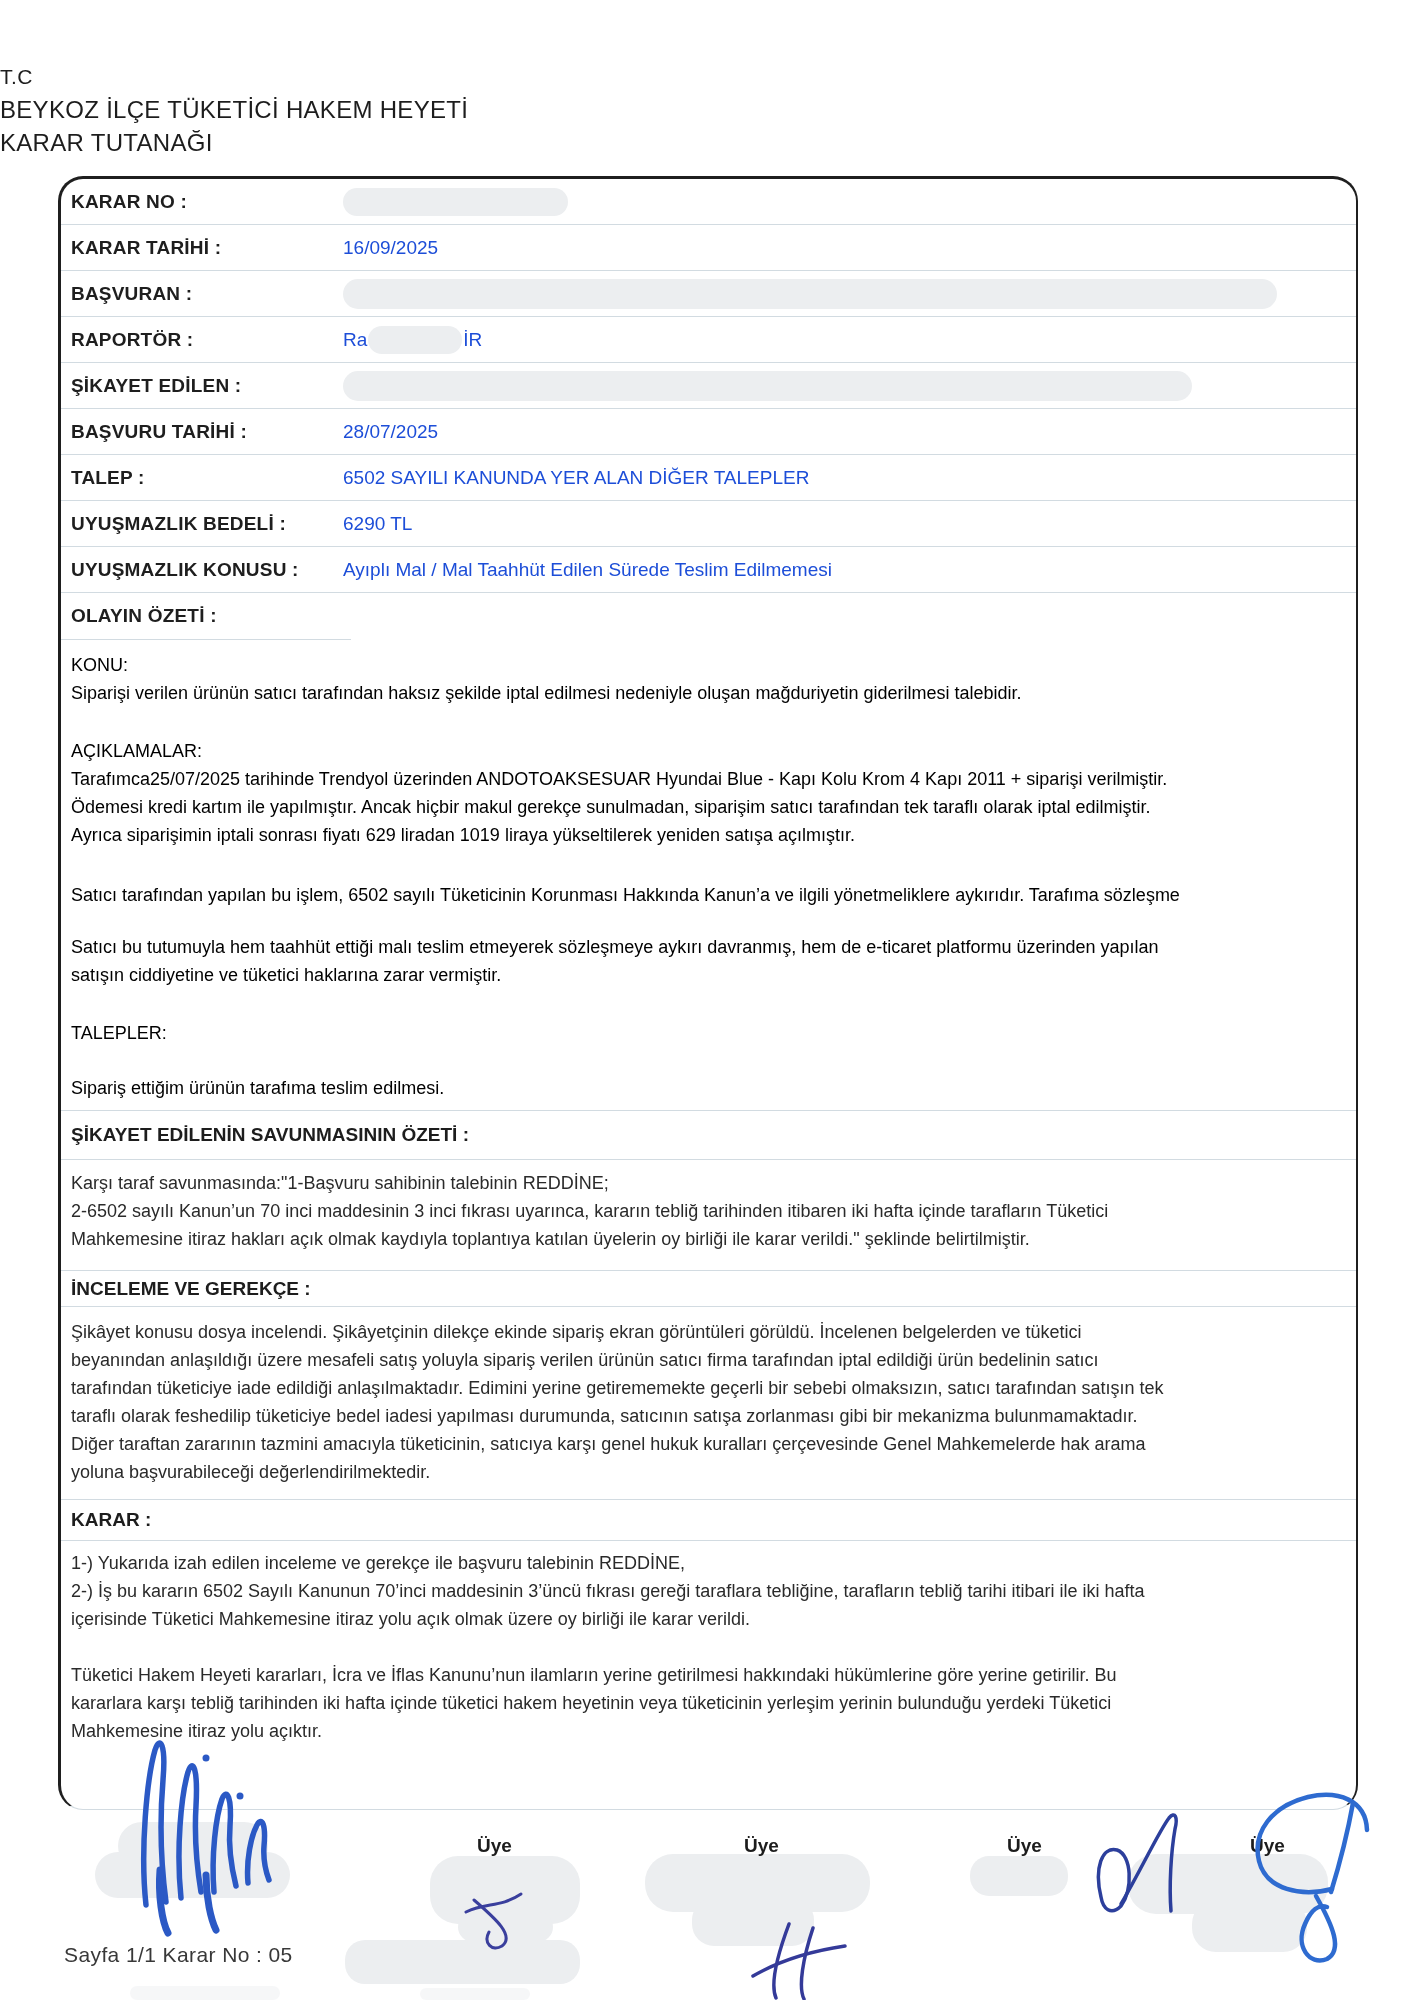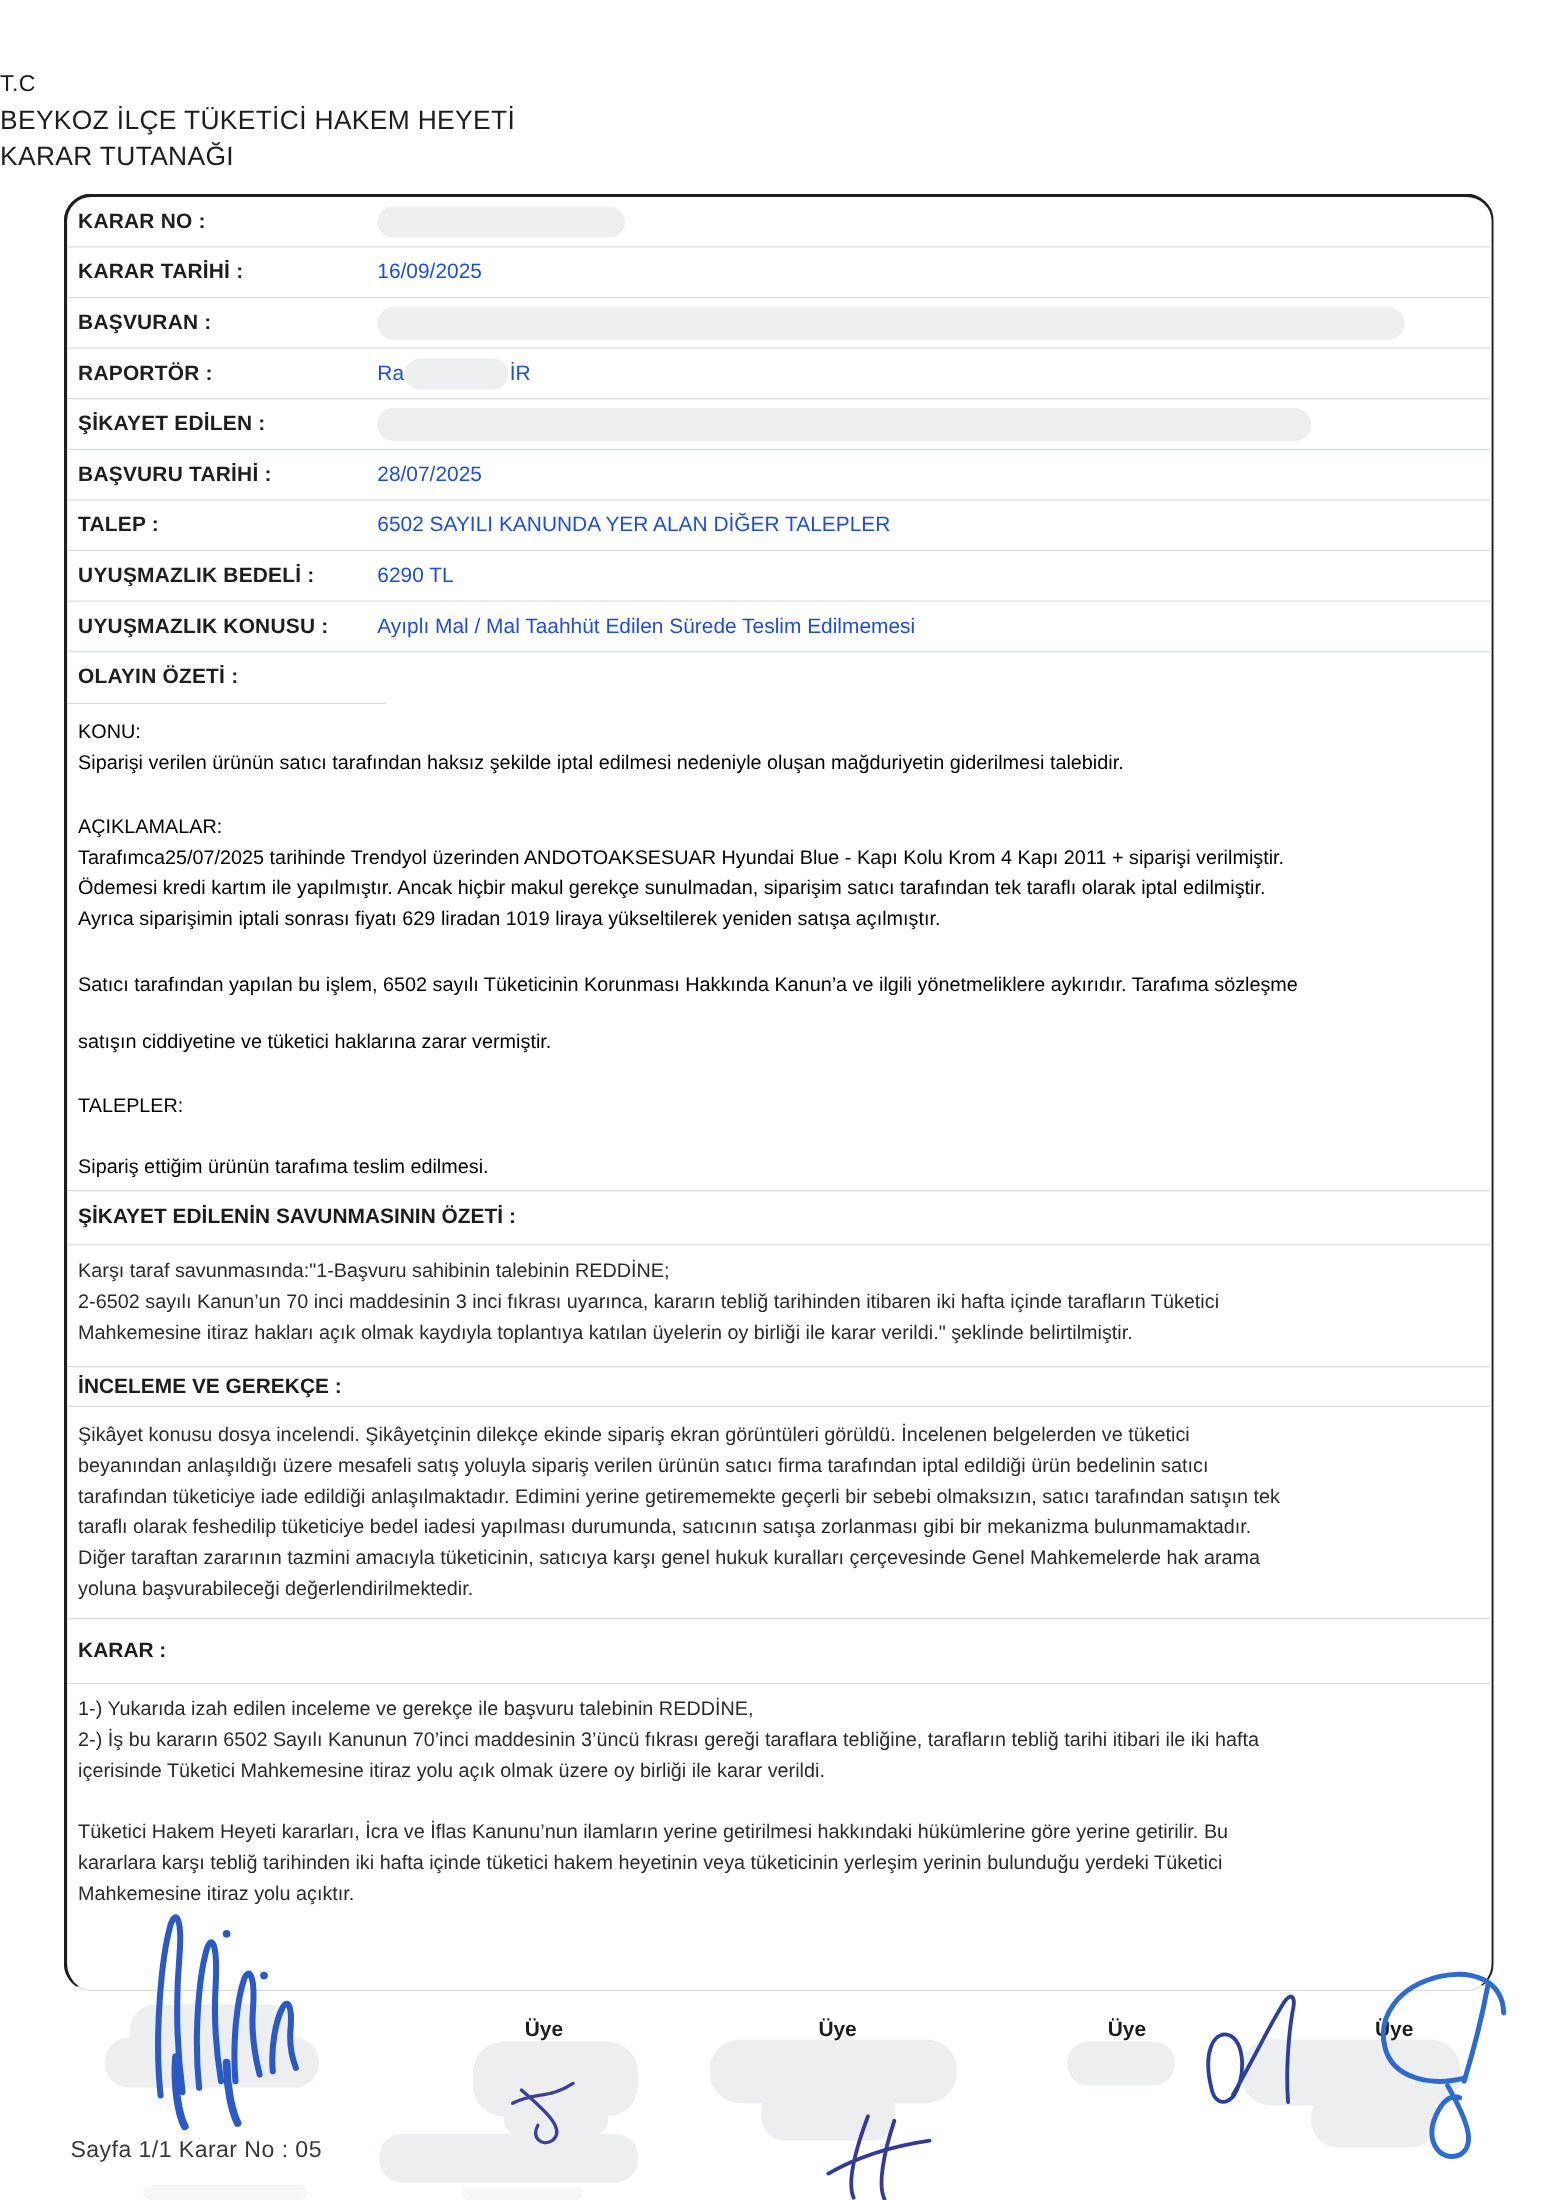--- a/index.html
+++ b/index.html
@@ -25,21 +25,21 @@
   .irow .lbl{flex:none;width:272px;padding-left:10px;font-weight:700;font-size:19px;letter-spacing:.2px;color:#1e1e1e;}
   .irow .val{font-size:19px;color:#1d4ed8;display:flex;align-items:center;white-space:nowrap;}
   .blob{background:var(--redaction);border-radius:14px;}
   .shortline{position:absolute;left:0;top:460px;width:290px;height:1px;background:var(--divider);}
   
   .free{padding:12px 18px 8px 10px;font-size:18px;line-height:28px;color:#000000;}
   .line{white-space:nowrap;}
   .mt30{margin-top:30px;} .mt32{margin-top:32px;} .mt24{margin-top:24px;} .mt27{margin-top:27px;}
   .sechead{display:flex;align-items:center;padding-left:10px;box-sizing:border-box;font-weight:700;
            font-size:19px;color:#1d1d1d;border-top:1px solid var(--divider);border-bottom:1px solid var(--divider);}
-  .sechead.h1{height:50px;} .sechead.h2{height:37px;margin-top:17px;} .sechead.h3{height:60px;margin-top:13px;}
+  .sechead.h1{height:50px;} .sechead.h2{height:37px;margin-top:17px;} .sechead.h3{height:42px;margin-top:13px;}
   .para{margin:0 18px 0 10px;font-size:18px;line-height:28px;color:#2a2a2a;}
   .para.savunma{margin-top:9px;} .para.gerekce{margin-top:11px;} .para.karar{margin-top:8px;} .para.infaz{margin-top:28px;}
   
   .uye{position:absolute;font-weight:700;font-size:19px;color:#1c1c1c;z-index:2;}
   .sigblob{position:absolute;background:var(--redaction);z-index:1;}
   .smudge{position:absolute;background:#f0f1f3;border-radius:8px;z-index:1;opacity:.6;}
   .inklayer{position:absolute;left:0;top:1700px;width:1414px;height:300px;z-index:3;pointer-events:none;}
   .inklayer path{fill:none;stroke-linecap:round;stroke-linejoin:round;}
   .ink-blue{stroke:var(--ink-blue);stroke-width:5.5;}
   .ink-blue-thick{stroke:var(--ink-blue);stroke-width:7;}
@@ -125,20 +125,21 @@
       <div class="line mt30">AÇIKLAMALAR:</div>
       <div>
         <div class="line">Tarafımca25/07/2025 tarihinde Trendyol üzerinden ANDOTOAKSESUAR Hyundai Blue - Kapı Kolu Krom 4 Kapı 2011 + siparişi verilmiştir.</div>
         <div class="line">Ödemesi kredi kartım ile yapılmıştır. Ancak hiçbir makul gerekçe sunulmadan, siparişim satıcı tarafından tek taraflı olarak iptal edilmiştir.</div>
         <div class="line">Ayrıca siparişimin iptali sonrası fiyatı 629 liradan 1019 liraya yükseltilerek yeniden satışa açılmıştır.</div>
       </div>
       <div class="mt32">
         <div class="line">Satıcı tarafından yapılan bu işlem, 6502 sayılı Tüketicinin Korunması Hakkında Kanun’a ve ilgili yönetmeliklere aykırıdır. Tarafıma sözleşme</div>
       </div>
       <div class="mt24">
+        <div class="line">Satıcı bu tutumuyla hem taahhüt ettiği malı teslim etmeyerek sözleşmeye aykırı davranmış, hem de e-ticaret platformu üzerinden yapılan</div>
         <div class="line">satışın ciddiyetine ve tüketici haklarına zarar vermiştir.</div>
       </div>
       <div class="line mt30">TALEPLER:</div>
       <div class="line mt27">Sipariş ettiğim ürünün tarafıma teslim edilmesi.</div>
     </div>
 
     <div class="sechead h1">ŞİKAYET EDİLENİN SAVUNMASININ ÖZETİ :</div>
     <div class="para savunma">
       <div class="line">Karşı taraf savunmasında:"1-Başvuru sahibinin talebinin REDDİNE;</div>
       <div class="line">2-6502 sayılı Kanun’un 70 inci maddesinin 3 inci fıkrası uyarınca, kararın tebliğ tarihinden itibaren iki hafta içinde tarafların Tüketici</div>

